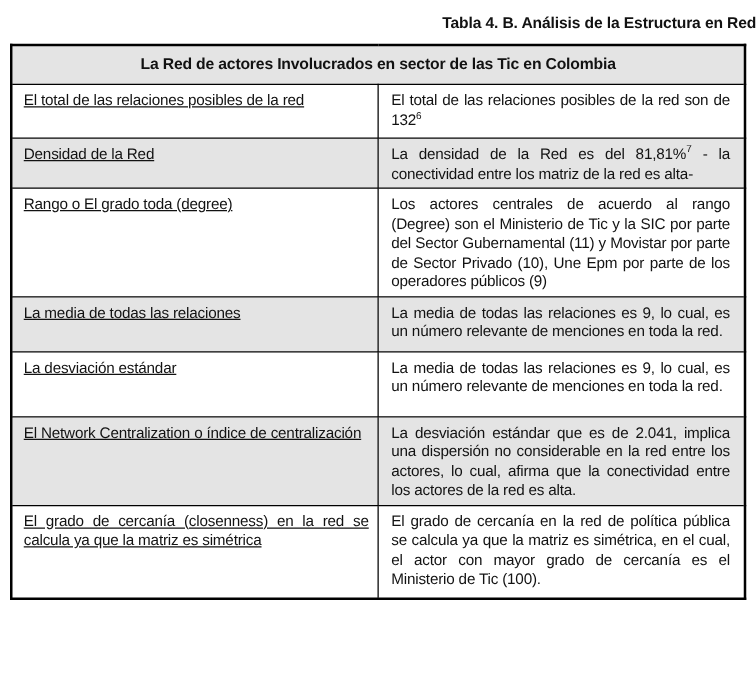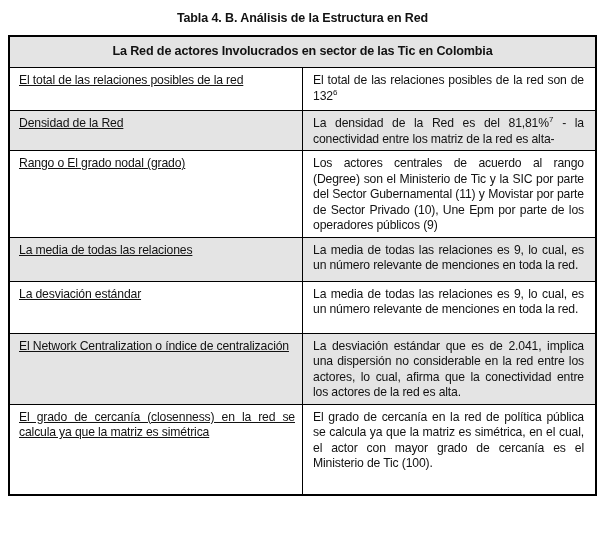--- a/index.html
+++ b/index.html
@@ -5,21 +5,21 @@
   html, body { margin: 0; padding: 0; }
   body {
     width: 605px; height: 551px;
     background: #ffffff;
     color: #121212;
     font-family: "Liberation Sans", sans-serif;
     overflow: hidden;
   }
   .caption {
     margin-top: 11px;
-    text-align: center;
+    text-align: right;
     font-weight: bold;
     font-size: 12.5px;
     letter-spacing: -0.1px;
   }
   table.net {
     border-collapse: collapse;
     table-layout: fixed;
     width: 589px;
     margin: 10px 0 0 8px;
     border: 2.5px solid #000;
@@ -52,21 +52,21 @@
     text-align: justify;
   }
   tbody tr:nth-child(even) td { background: #e4e4e4; }
   tr.h1 { height: 43px; }
   tr.h2 { height: 38px; }
   tr.h3 { height: 79px; }
   tr.h4 { height: 44px; }
   tr.h5 { height: 52px; }
   tr.h6 { height: 61px; }
   tr.h7 { height: 61px; }
-  tr.h8 { height: 91px; padding-left: 24px; }
+  tr.h8 { height: 75px; padding-left: 24px; }
   sup {
     font-size: 8px;
     line-height: 0;
     letter-spacing: 0;
   }
 </style>
 </head>
 <body>
 
 <div class="caption">Tabla 4. B. Análisis de la Estructura en Red</div>
@@ -80,21 +80,21 @@
   <tbody>
     <tr class="h1">
       <td class="lc">El total de las relaciones posibles de la red</td>
       <td class="rc"><span>El total de las relaciones posibles de la red son de 132</span><sup>6</sup></td>
     </tr>
     <tr class="h2">
       <td class="lc">Densidad de la Red</td>
       <td class="rc"><span>La densidad de la Red es del 81,81%</span><sup>7</sup><span> - la conectividad entre los matriz de la red es alta-</span></td>
     </tr>
     <tr class="h3">
-      <td class="lc">Rango o El grado nodal (grado)</td>
+      <td class="lc">Rango o El grado toda (degree)</td>
       <td class="rc">Los actores centrales de acuerdo al rango (Degree) son el Ministerio de Tic y la SIC por parte del Sector Gubernamental (11) y Movistar por parte de Sector Privado (10), Une Epm por parte de los operadores públicos (9)</td>
     </tr>
     <tr class="h4">
       <td class="lc">La media de todas las relaciones</td>
       <td class="rc">La media de todas las relaciones es 9, lo cual, es un número relevante de menciones en toda la red.</td>
     </tr>
     <tr class="h5">
       <td class="lc">La desviación estándar</td>
       <td class="rc">La media de todas las relaciones es 9, lo cual, es un número relevante de menciones en toda la red.</td>
     </tr>

